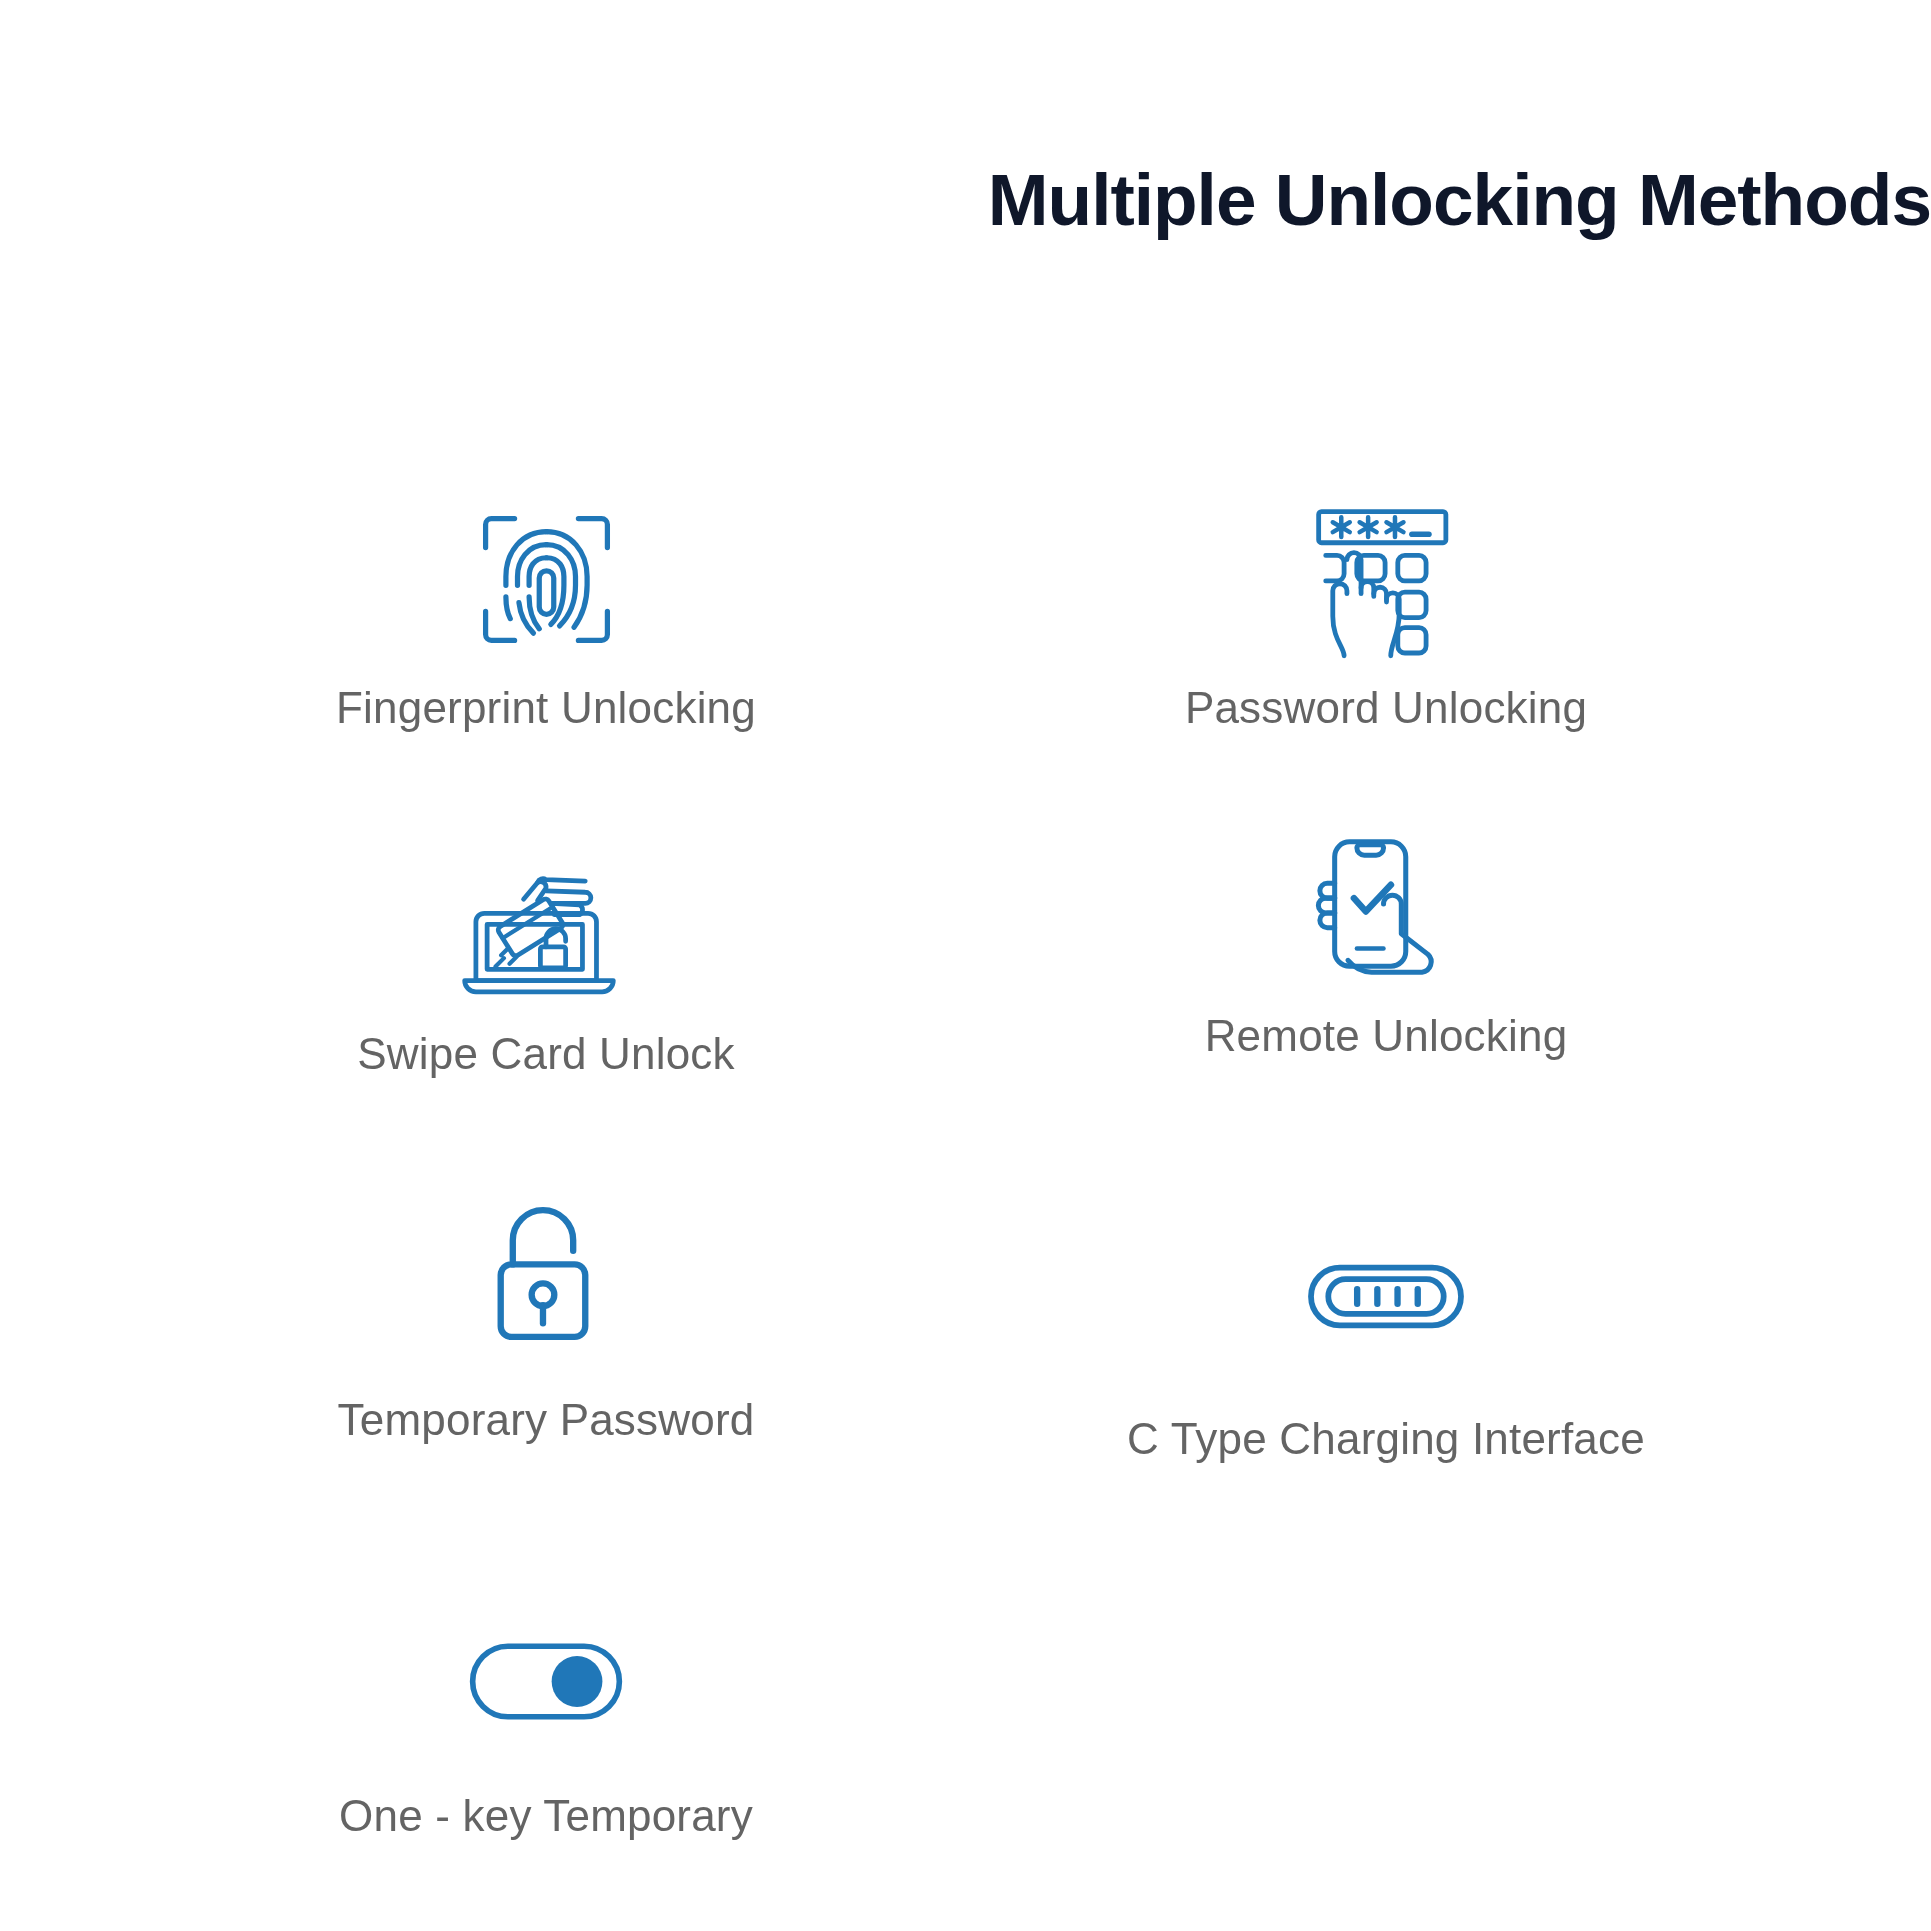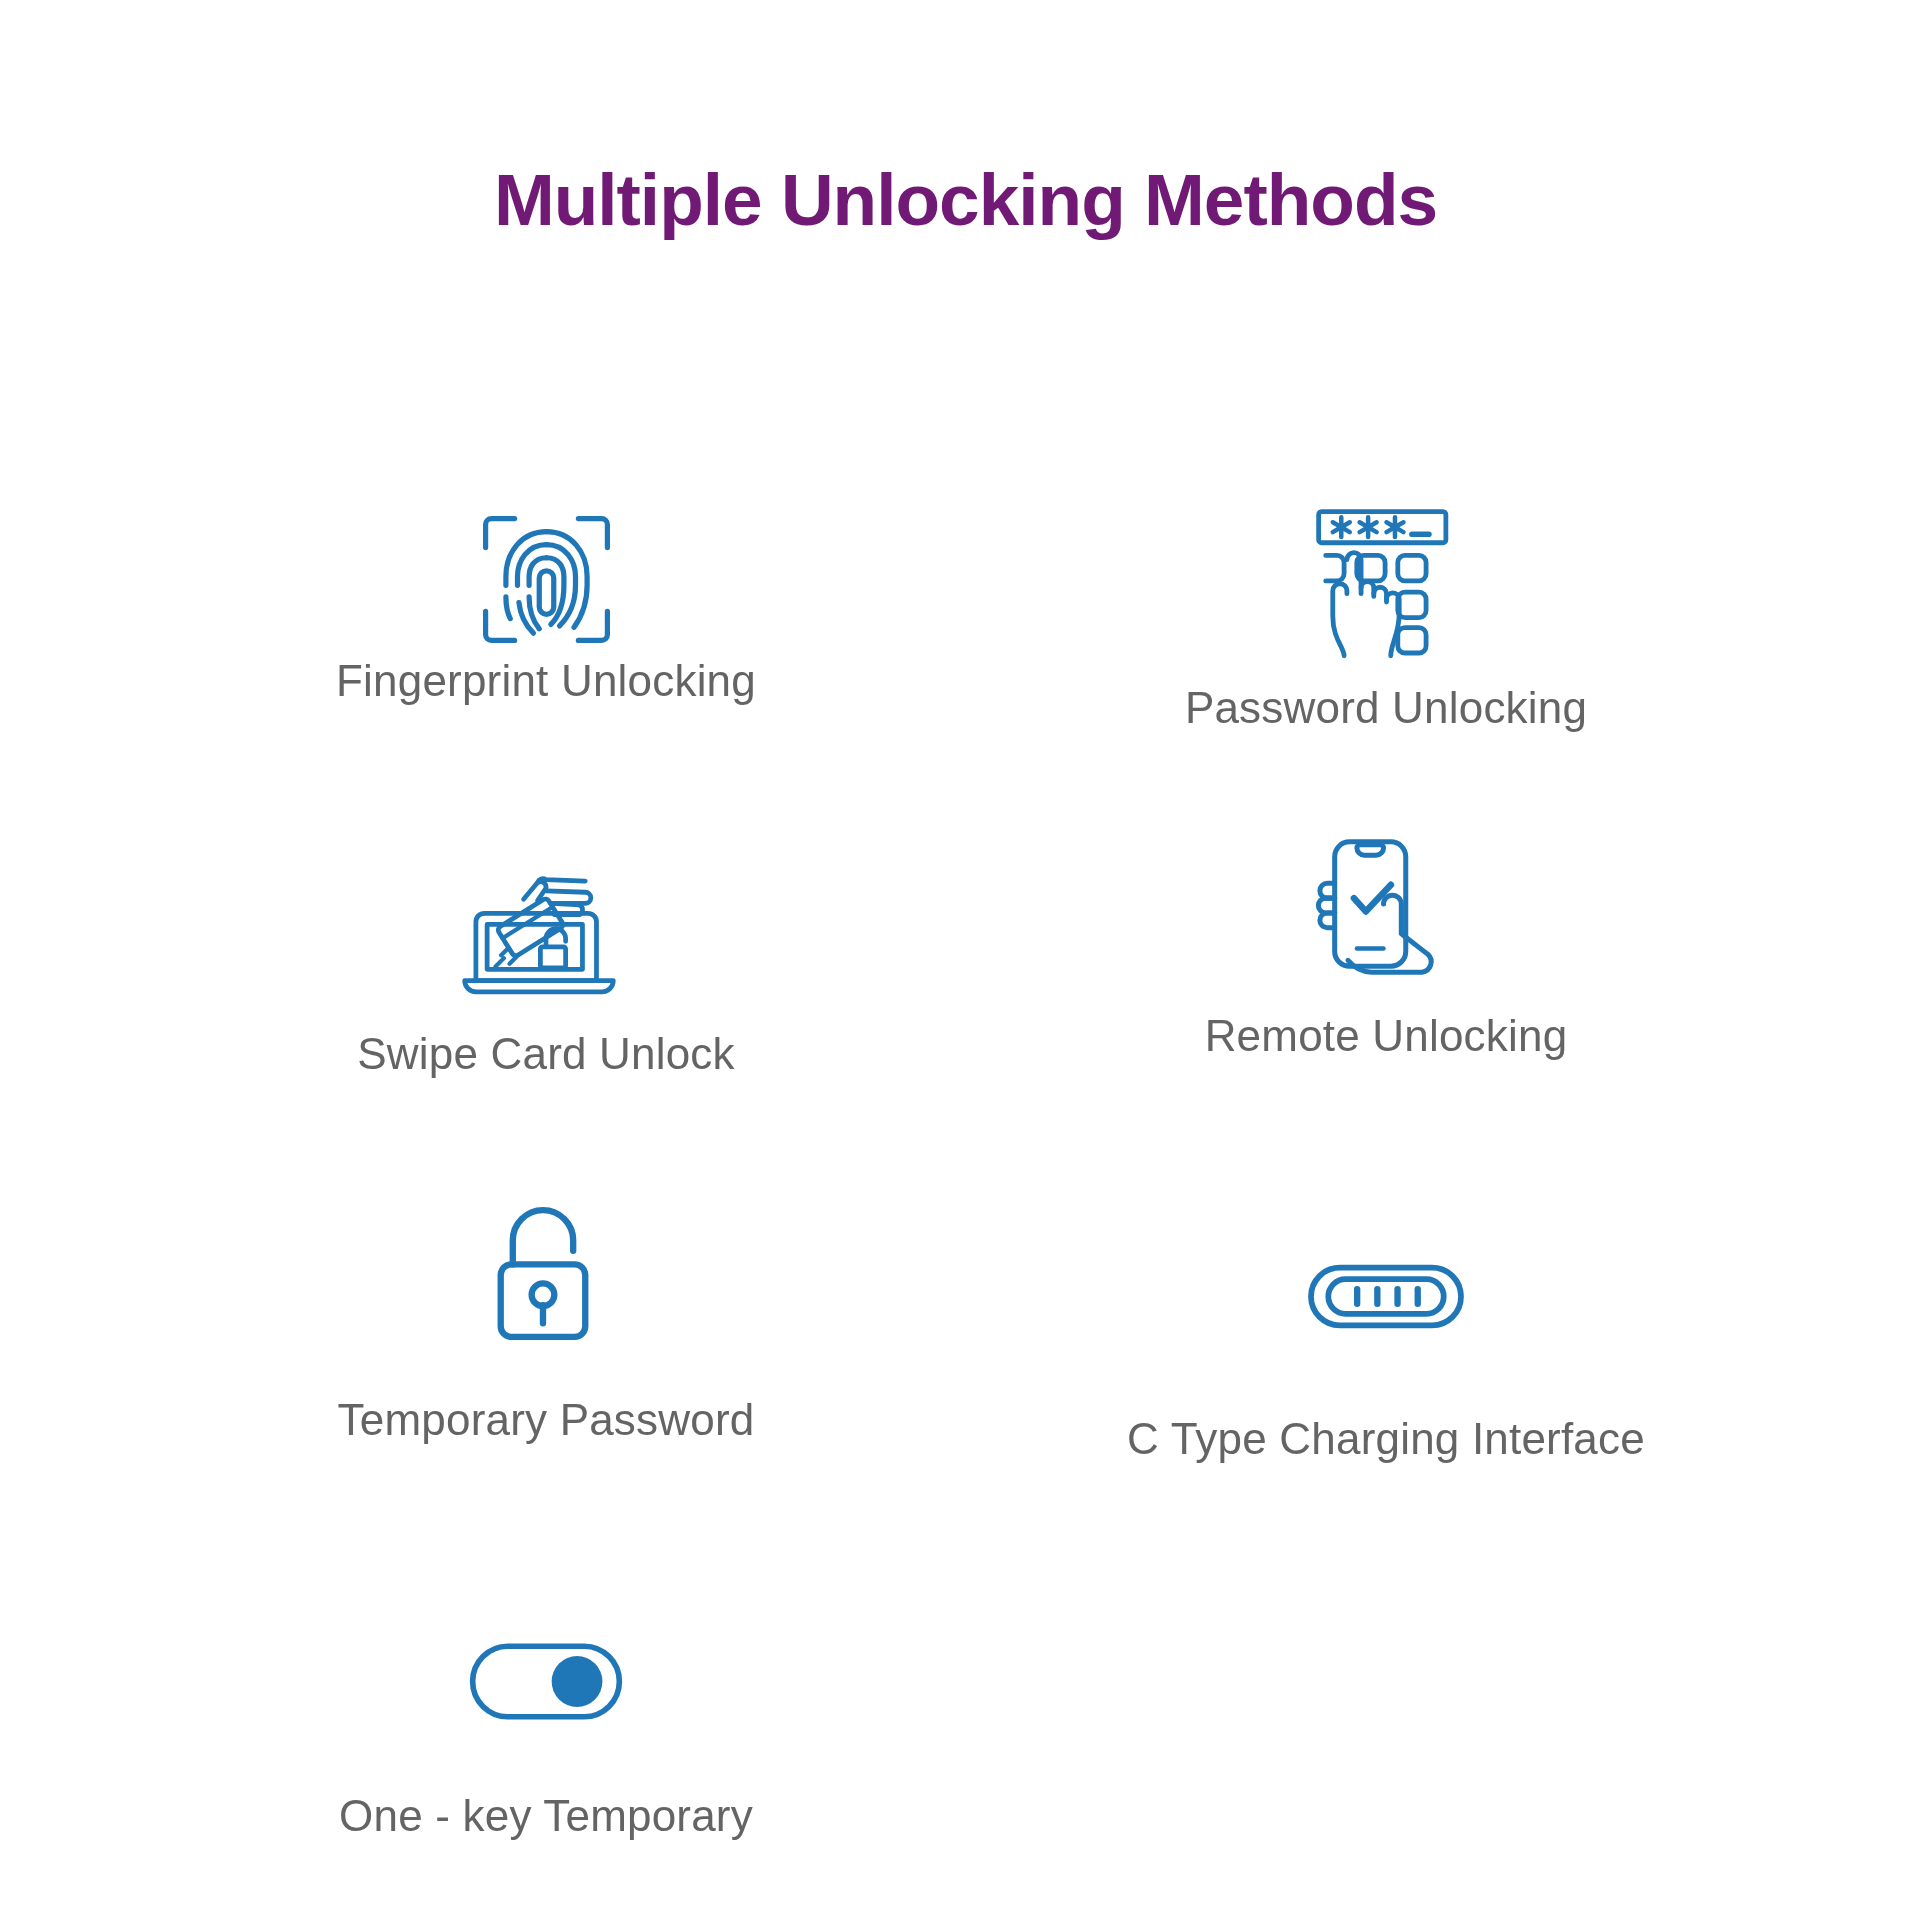--- a/index.html
+++ b/index.html
@@ -21,25 +21,25 @@
     height: 1931px;
     background: #ffffff;
   }
 
   
   .title {
     position: absolute;
     top: 162px;
     left: 0;
     width: 1931px;
-    text-align: center;
+    text-align: right;
     font-size: 73px;
     font-weight: bold;
     letter-spacing: -1px;
-    color: #701a75;
+    color: #0f172a;
     line-height: 1.05;
   }
 
   
   .grid {
     position: absolute;
     top: 502px;
     left: 126px;
     width: 1680px;
     display: grid;
@@ -65,21 +65,21 @@
     font-size: 44px;
     font-weight: 400;
     color: #646464;
     letter-spacing: 0.2px;
     white-space: nowrap;
     text-align: center;
   }
 
   
   .cell-0 .icon-wrap { height: 154px; margin-top: 0px; }
-  .cell-0 .feature-label { }
+  .cell-0 .feature-label { margin-top: 27px; }
 
   .cell-1 .icon-wrap { height: 154px; margin-top: 0px; }
   .cell-1 .feature-label { margin-top: 27px; }
 
   .cell-2 .icon-wrap { height: 154px; margin-top: 121px; }
   .cell-2 .feature-label { margin-top: 21px; }
 
   .cell-3 .icon-wrap { height: 154px; margin-top: 116px; }
   .cell-3 .feature-label { margin-top: 46px; }
 

